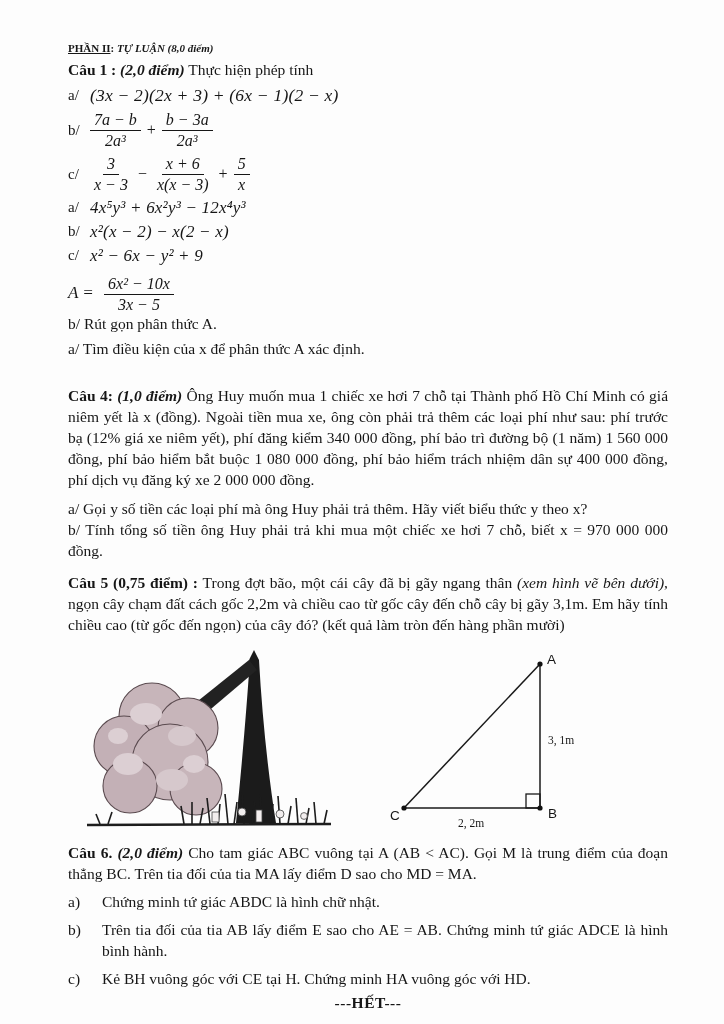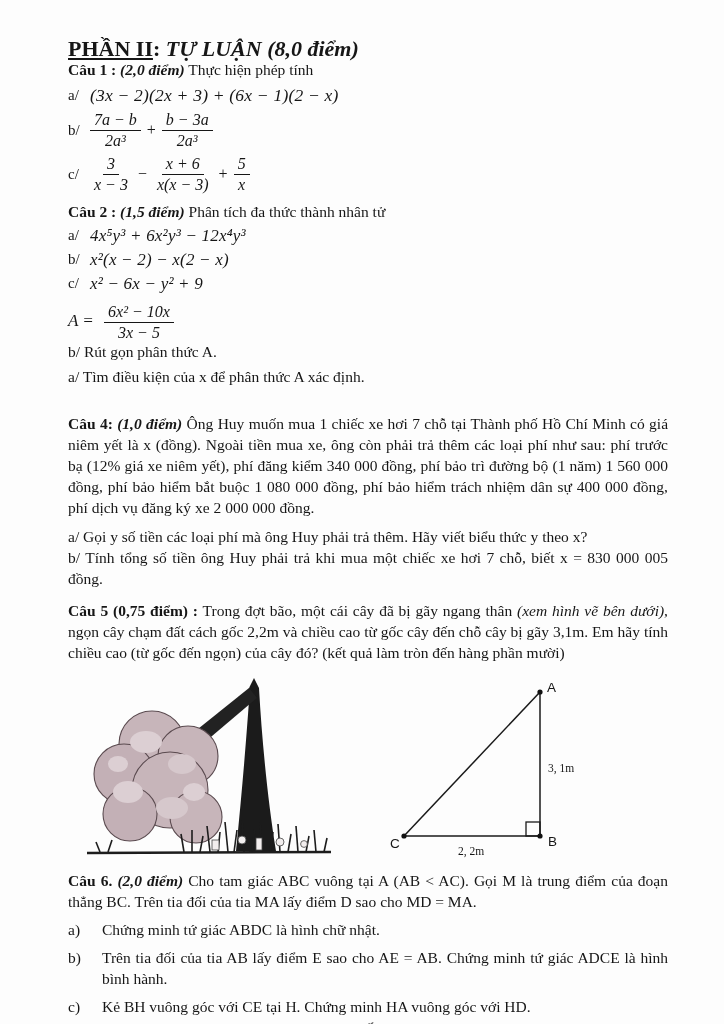--- a/index.html
+++ b/index.html
@@ -8,21 +8,21 @@
   .page {
     position:relative; width:724px; height:1024px; margin:0 auto;
     background:#fdfdfd; overflow:hidden;
     padding:38px 56px 0 68px;
   }
   .tline { font-size:15.5px; line-height:21px; }
   .b { font-weight:bold;text-align:right; }
   .i { font-style:italic; }
   .bi { font-weight:bold; font-style:italic; }
   .just { text-align:justify; }
-  .heading { font-size:22px; line-height:21px; font-weight:bold; }
+  .heading { font-size:11px; line-height:21px; font-weight:bold; }
   .heading .ul { text-decoration:underline; }
   .math { font-style:italic; font-size:17px; font-family:"Liberation Serif", serif; }
   .mexpr { letter-spacing:.2px;text-align:center; }
   .mline { display:flex; align-items:center; margin:5px 0 3px 0; }
   .mtag { font-size:15px; font-style:normal; width:22px; flex:0 0 auto; }
   .frac { display:inline-flex; flex-direction:column; align-items:center; vertical-align:middle; line-height:1.12; font-size:16px; }
   .frac .num { border-bottom:1.4px solid #161616; padding:0 4px 1px 4px; }
   .frac .den { padding:1px 4px 0 4px; }
   .mop { margin:0 6px; font-style:normal; font-size:16px; }
   .sec { margin-top:7px; }
@@ -84,25 +84,20 @@
       <span class="num">x + 6</span>
       <span class="den">x(x − 3)</span>
     </span>
     <span class="mop">+</span>
     <span class="frac">
       <span class="num">5</span>
       <span class="den">x</span>
     </span>
   </div>
 
-  <div class="tline sec">
-    <span class="b">Câu 2 :</span>
-    <span class="bi">(1,5 điểm)</span>
-    <span>Phân tích đa thức thành nhân tử</span>
-  </div>
   <div class="mline math item25">
     <span class="mtag">a/</span>
     <span class="mexpr">4x⁵y³ + 6x²y³ − 12x⁴y³</span>
   </div>
   <div class="mline math item25">
     <span class="mtag">b/</span>
     <span class="mexpr">x²(x − 2) − x(2 − x)</span>
   </div>
   <div class="mline math item25">
     <span class="mtag">c/</span>
@@ -120,21 +115,21 @@
   </div>
   <div class="tline">b/ Rút gọn phân thức A.</div>
   <div class="tline" style="margin-top:4px;">a/ Tìm điều kiện của x để phân thức A xác định.</div>
 
   <div class="tline just" style="margin-top:26px;">
     <span class="b">Câu 4:</span>
     <span class="bi">(1,0 điểm)</span>
     <span>Ông Huy muốn mua 1 chiếc xe hơi 7 chỗ tại Thành phố Hồ Chí Minh có giá niêm yết là x (đồng). Ngoài tiền mua xe, ông còn phải trả thêm các loại phí như sau: phí trước bạ (12% giá xe niêm yết), phí đăng kiểm 340 000 đồng, phí bảo trì đường bộ (1 năm) 1 560 000 đồng, phí bảo hiểm bắt buộc 1 080 000 đồng, phí bảo hiểm trách nhiệm dân sự 400 000 đồng, phí dịch vụ đăng ký xe 2 000 000 đồng.</span>
   </div>
   <div class="tline just" style="margin-top:8px;">a/ Gọi y số tiền các loại phí mà ông Huy phải trả thêm. Hãy viết biểu thức y theo x?</div>
-  <div class="tline just">b/ Tính tổng số tiền ông Huy phải trả khi mua một chiếc xe hơi 7 chỗ, biết x = 830 000 005 đồng.</div>
+  <div class="tline just">b/ Tính tổng số tiền ông Huy phải trả khi mua một chiếc xe hơi 7 chỗ, biết x = 970 000 000 đồng.</div>
 
   <div class="tline just" style="margin-top:11px;">
     <span class="b">Câu 5 (0,75 điểm) :</span>
     <span>Trong đợt bão, một cái cây đã bị gãy ngang thân </span><span class="i">(xem hình vẽ bên dưới)</span><span>, ngọn cây chạm đất cách gốc 2,2m và chiều cao từ gốc cây đến chỗ cây bị gãy 3,1m. Em hãy tính chiều cao (từ gốc đến ngọn) của cây đó? (kết quả làm tròn đến hàng phần mười)</span>
   </div>
 
   <div class="figrow">
     <div class="treewrap">
       <svg width="250" height="192" viewBox="0 0 250 192">
 

